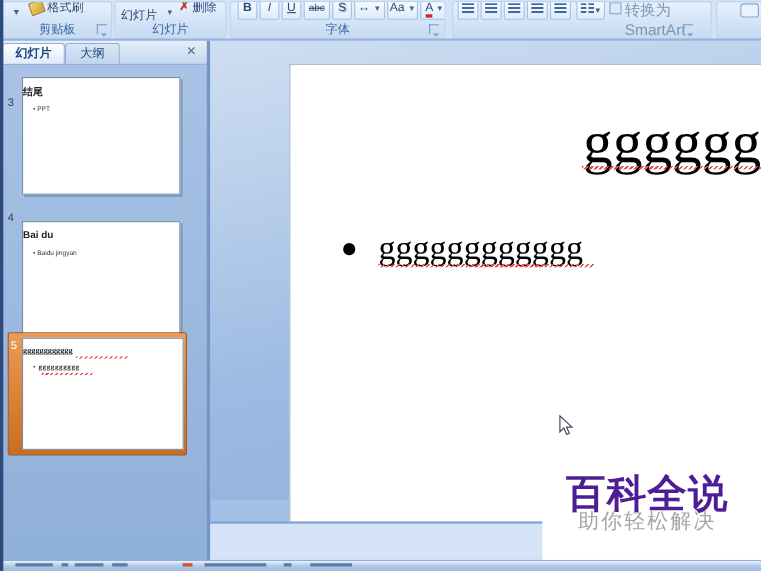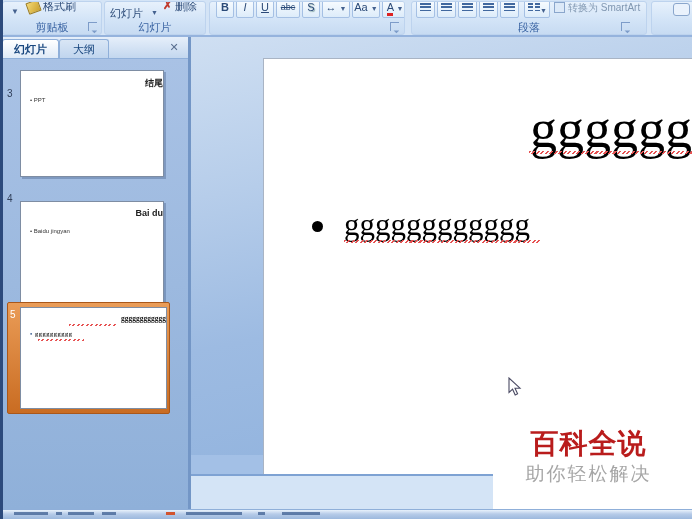--- a/index.html
+++ b/index.html
@@ -36,21 +36,21 @@
   .tab.active{background:linear-gradient(#ffffff,#dfeaf7);font-weight:bold;}
   .tab.inactive{background:linear-gradient(#d9e6f5,#c0d5ee);}
   #tab-close{position:absolute;left:166px;top:3px;width:16px;height:15px;font-size:11px;
              color:#5a6f8f;text-align:center;line-height:15px;}
   #sidebar{position:absolute;left:0;top:58px;width:191px;height:451px;
            background:linear-gradient(#a9c2e5,#8fb0d9);z-index:20;}
   #sidebar-divider{position:absolute;left:188px;top:37px;width:3px;height:472px;background:#7396c6;z-index:26;}
   .thumb-num{position:absolute;font-size:10px;color:#31405b;}
   .thumb{position:absolute;background:#fff;border:1px solid #7e8da3;
          box-shadow:2px 2px 0 rgba(60,85,130,.35);}
-  .thumb-title{position:absolute;left:0;right:0;top:6px;text-align:right;
+  .thumb-title{position:absolute;left:0;right:0;top:6px;text-align:left;
                font-size:9px;font-weight:bold;color:#222;}
   .thumb-bullet{position:absolute;left:9px;top:26px;font-size:6px;color:#333;}
   #sel-wrap{position:absolute;left:7px;top:302px;width:161px;height:110px;
             background:linear-gradient(#ea9c57,#c96c22);border:1px solid #a9571a;border-radius:2px;}
   .squiggle{position:absolute;height:3px;
             background:repeating-linear-gradient(135deg,#e65252 0 1.5px,transparent 1.5px 3.2px);}
 
   
   .sb-btn{position:absolute;left:171px;width:17px;height:15px;border:1px solid #9ab4dc;
           background:linear-gradient(#e3eefb,#c2d8f0);color:#44618f;font-size:8px;
@@ -78,21 +78,21 @@
   #notes-text{position:absolute;left:10px;top:7px;font-size:12.5px;color:#1a1a1a;}
 
   
   #statusbar{position:absolute;left:0;top:509px;width:692px;height:10px;z-index:40;
              background:linear-gradient(#e8f1fb,#b6cbe8 45%,#9cb8dd);border-top:1px solid #8fafd9;box-sizing:border-box;}
   .sfrag{position:absolute;top:2px;height:3px;background:#3e5f92;opacity:.75;}
 
   
   #watermark{position:absolute;left:493px;top:411px;width:199px;height:98px;background:#fff;z-index:80;}
   #wm-title{position:absolute;left:0;right:8px;top:14px;text-align:center;
-            font-size:28px;font-weight:bold;color:#b91c1c;letter-spacing:1px;}
+            font-size:36px;font-weight:bold;color:#4c1d95;letter-spacing:1px;}
   #wm-sub{position:absolute;left:0;right:8px;top:50px;text-align:center;
           font-size:19px;color:#a6a6a6;letter-spacing:2px;}
 
   #cursor{position:absolute;left:508px;top:377px;z-index:90;}
 </style>
 </head>
 <body>
 
 <div id="app">
 
@@ -136,20 +136,21 @@
         <span class="arrow-dn">▼</span>
       </div>
       <div class="rbtn" style="left:142px;top:-4px;width:26px;">
         <span>Aa</span>
         <span class="arrow-dn">▼</span>
       </div>
       <div class="rbtn" style="left:172px;top:-4px;width:24px;">
         <span style="border-bottom:3px solid #d22;">A</span>
         <span class="arrow-dn">▼</span>
       </div>
+      <div class="rgroup-label">字体</div>
       <div class="launcher" style="right:5px;">
           <i></i>
         </div>
     </div>
 
     <div class="rgroup" style="left:411px;width:234px;">
       <div class="rbtn" style="left:4px;top:-4px;width:17px;">
           <span class="bars"></span>
         </div>
       <div class="rbtn" style="left:25px;top:-4px;width:17px;">
@@ -163,23 +164,22 @@
         </div>
       <div class="rbtn" style="left:88px;top:-4px;width:17px;">
           <span class="bars"></span>
         </div>
       <div class="rbtn" style="left:112px;top:-4px;width:24px;">
         <span class="bars" style="width:5px;"></span>
         <span class="bars" style="left:10px;width:5px;"></span>
         <span class="arrow-dn" style="position:absolute;right:2px;top:3px;">▼</span>
       </div>
       <div class="abs" style="left:142px;top:0px;width:9px;height:9px;border:1px solid #8aa6cc;background:#dce9f8;"></div>
-      <span class="abs" style="left:156px;top:-1px;font-size:10px;color:#8097b1;">转换为 SmartArt</span>
-
-      <div class="rgroup-label">段落</div>
+      <span class="abs" style="left:156px;top:-1px;font-size:14px;color:#8097b1;">转换为 SmartArt</span>
+
       <div class="launcher" style="right:16px;">
           <i></i>
         </div>
     </div>
 
     <div class="rgroup" style="left:651px;width:45px;">
       <div class="abs" style="left:21px;top:1px;width:15px;height:11px;border:1px solid #8aa6cc;border-radius:3px;background:#eaf2fc;"></div>
     </div>
   </div>
   <div id="ribbon-bottom-line"></div>

